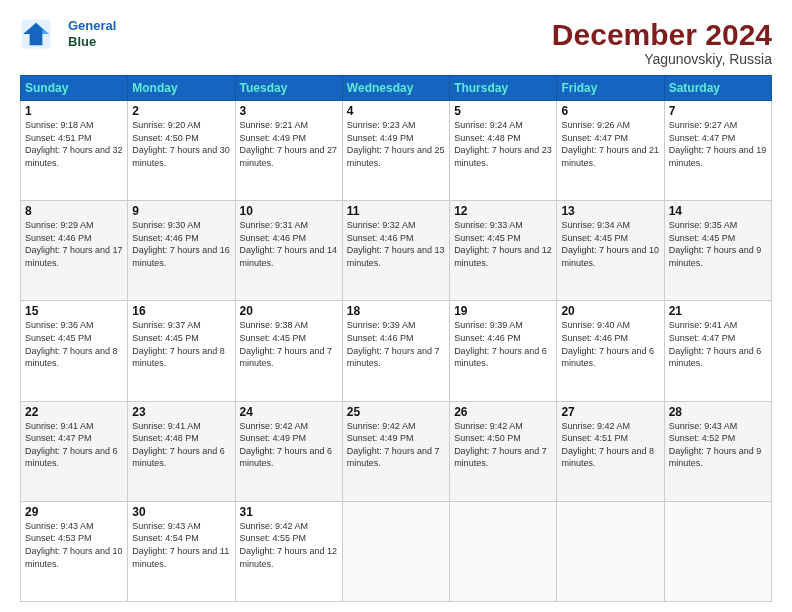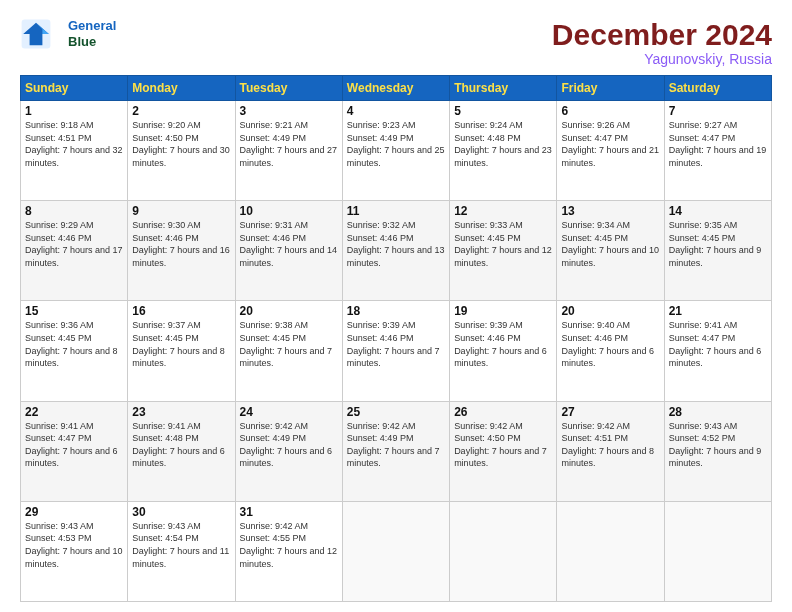--- a/index.html
+++ b/index.html
@@ -45,31 +45,31 @@
       text-align: right;
     }
     .month-title {
       font-size: 30px;
       font-weight: bold;
       color: #7f1d1d;
       line-height: 1.1;
     }
     .location {
       font-size: 14px;
-      color: #8b5cf6;
+      color: #404040;
     }
     .calendar {
       flex: 1;
       border-collapse: collapse;
       width: 100%;
       table-layout: fixed;
     }
     .calendar th {
       background: #1565c0;
-      color: #fde047;
+      color: #5eead4;
       font-size: 12px;
       font-weight: bold;
       padding: 5px 4px;
       text-align: left;
       border: 1px solid #1255a0;
     }
     .calendar td {
       border: 1px solid #ccc;
       vertical-align: top;
       padding: 3px 4px;

